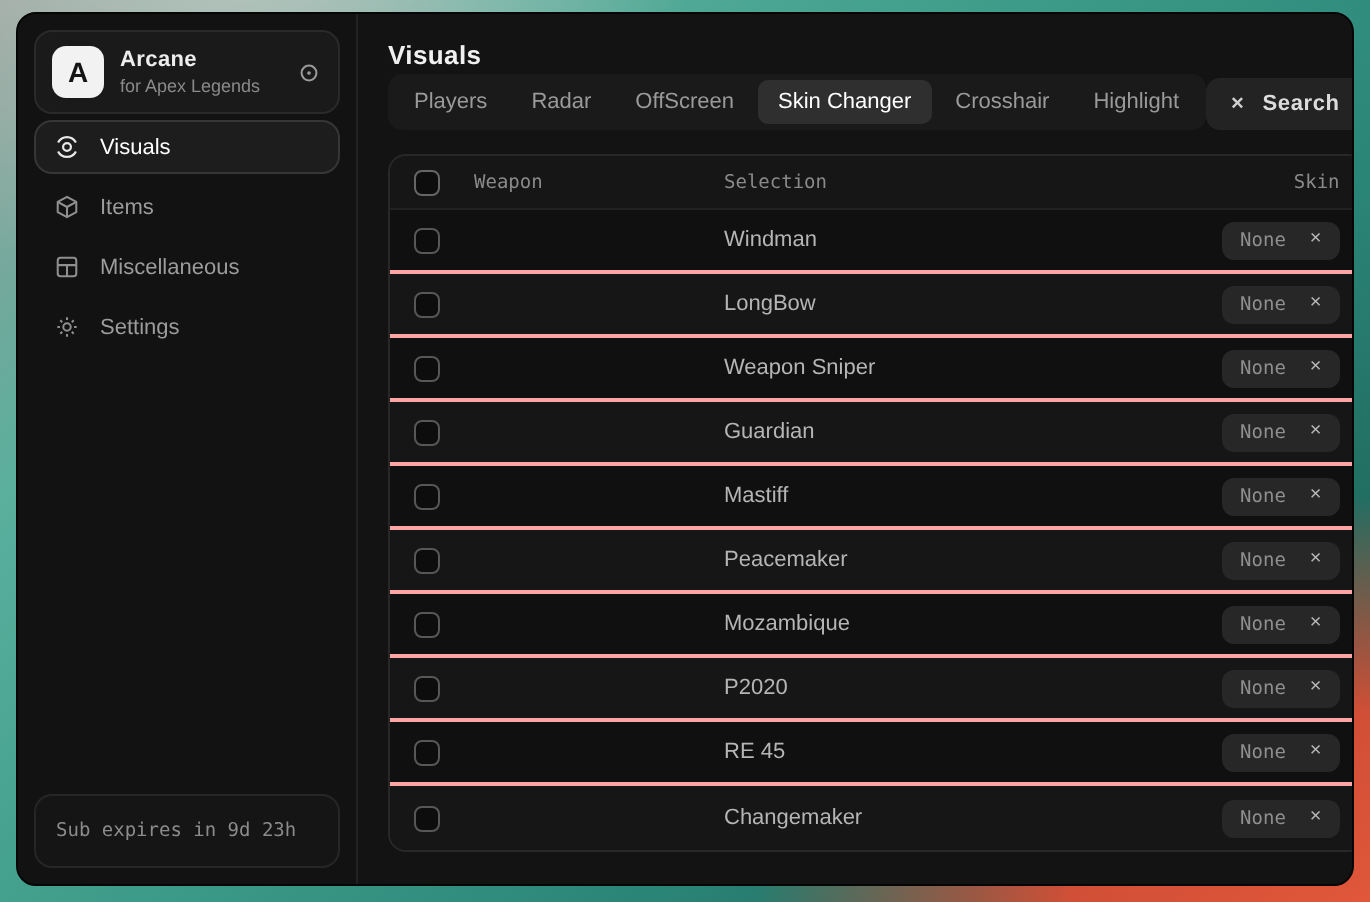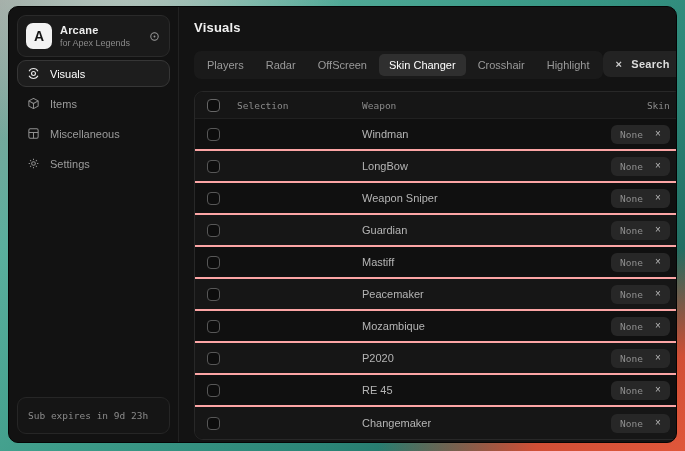--- a/index.html
+++ b/index.html
@@ -31,21 +31,21 @@
   .nav-item .icon { display:flex; color:#8f8f8f; }
   .nav-item.active { color:#fff; background:#1d1d1d; border-color:#363636; }
   .nav-item.active .icon { color:#e8e8e8; }
   .side-footer { position:absolute; left:8px; right:8px; bottom:8px; background:#151515;
     border:1px solid #262626; border-radius:9px; padding:9px 10px;
     font-family:"DejaVu Sans Mono", monospace; font-size:9.5px; color:#8b8b8b; line-height:1.8; }
 
   
   .main { flex:1; padding:13px 15px 0; background:#131313; position:relative; }
   .page-title { color:#f0f0f0; font-size:13px; font-weight:bold; letter-spacing:.2px; }
-  .tabrow { display:flex; align-items:flex-start; justify-content:space-between; margin-top:16px; }
+  .tabrow { display:flex; align-items:flex-end; justify-content:space-between; margin-top:2px; }
   .tabs { display:flex; gap:2px; background:#1a1a1a; border-radius:7px; padding:3px; }
   .tab { color:#9a9a9a; font-size:11px; padding:5px 10px; border-radius:5px; cursor:pointer; white-space:nowrap; }
   .tab.active { background:#2f2f2f; color:#fff; }
   .search-btn { display:flex; align-items:center; gap:9px; background:#232323; border:none;
     color:#dcdcdc; font-family:inherit; font-size:11px; font-weight:bold; letter-spacing:.3px;
     border-radius:7px; padding:7px 13px; cursor:pointer; }
   .x-glyph { font-size:11px; color:#cfcfcf; line-height:1; }
 
   .table { margin-top:12px; border:1px solid #282828; border-radius:9px; overflow:hidden; }
   .trow { display:grid; grid-template-columns:30px 125px 1fr auto; align-items:center; padding:0 12px; }
@@ -153,22 +153,22 @@
 </div>
         <button class="search-btn">
           <span class="x-glyph">×</span>
           <span>Search</span>
         </button>
       </div>
 
       <div class="table">
         <div class="trow thead">
           <span class="checkbox"></span>
+          <span>Weapon</span>
           <span>Selection</span>
-          <span>Weapon</span>
           <span class="th-skin">Skin</span>
         </div>
         <div id="rows">
   <div class="trow row">
     <span class="checkbox"></span>
     <span></span>
     <span class="weapon">Windman</span>
     <span class="skin-badge">
       <span class="skin-val">None</span>
       <span class="skin-x">×</span>

